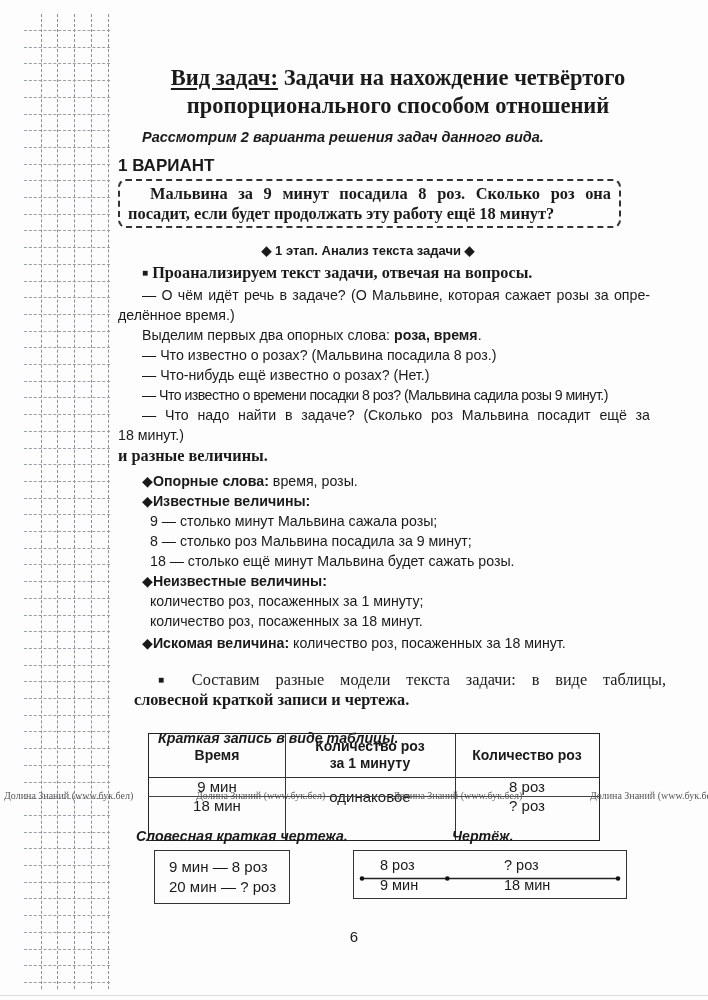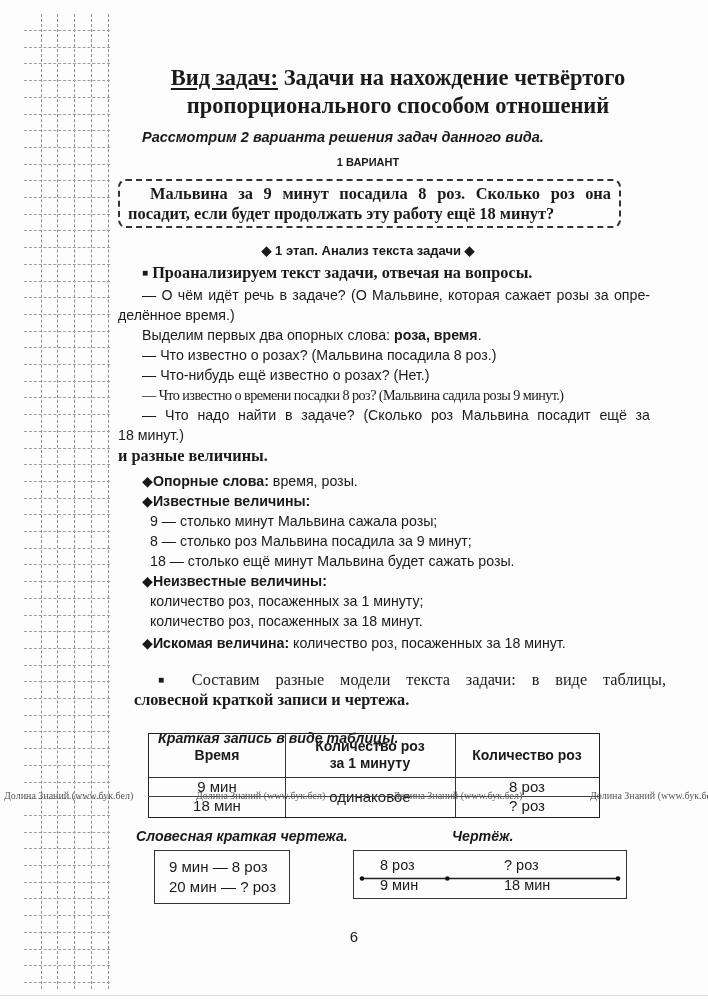--- a/index.html
+++ b/index.html
@@ -10,34 +10,34 @@
   }
   .grid { position: absolute; left: 24px; top: 14px; width: 86px; height: 975px; }
   .grid .v { position: absolute; top: 0; bottom: 0; width: 0; border-left: 1px dashed #8a8f98; }
   .grid .h { position: absolute; left: 0; right: 0; height: 0; border-top: 1px dashed #9aa0a8; }
   .page { position: absolute; left: 118px; top: 0; width: 510px; }
   .abs { position: absolute; }
   .serif { font-family: "Liberation Serif", "DejaVu Serif", serif; }
   .title { position: absolute; left: 0; width: 560px; top: 64px; text-align: center; font-size: 22.5px; line-height: 28px; font-weight: bold; }
   .title u { text-decoration: underline; text-underline-offset: 3px; }
   .intro { top: 129px; left: 24px; font-style: italic; font-weight: bold; font-size: 14.5px; }
-  .variant { top: 156px; left: 0; width: 500px; text-align: center; font-weight: bold; font-size: 11px; }
+  .variant { top: 156px; left: 0; width: 500px; font-weight: bold; font-size: 17px; }
   .task-box {
     position: absolute; left: 0; top: 179px; width: 503px; height: 49px;
     border: 2px dashed #333; border-radius: 8px; box-sizing: border-box;
     font-size: 16.4px; font-weight: bold; line-height: 20px; padding: 3px 8px 0 8px;
   }
   .task-box .l1 { text-indent: 22px; text-align: justify; text-align-last: justify; }
   .stage { top: 243px; left: 0; width: 500px; text-align: center; font-size: 13px; font-weight: bold; }
   .txt { font-size: 14.2px; line-height: 20px; }
   .bold-serif { font-family: "Liberation Serif", serif; font-weight: bold; font-size: 16.3px; line-height: 20px; }
   .ind { padding-left: 24px; }
   .ind2 { padding-left: 32px; }
   .just { text-align: justify; text-align-last: justify; width: 508px; }
-  .tbl { position: absolute; left: 30px; top: 733px; width: 452px; height: 85px; border: 1.5px solid #222; box-sizing: border-box; }
+  .tbl { position: absolute; left: 30px; top: 733px; width: 452px; height: 108px; border: 1.5px solid #222; box-sizing: border-box; }
   .tbl .cell { position: absolute; box-sizing: border-box; text-align: center; font-size: 14px; line-height: 17px; }
   .tbl .vl { position: absolute; top: 0; bottom: 0; width: 0; border-left: 1.3px solid #333; }
   .tbl .hl { position: absolute; height: 0; border-top: 1.3px solid #333; }
   .wm { position: absolute; top: 789px; left: 0; width: 708px; height: 14px; font-family: "Liberation Serif", serif; font-size: 10px; color: #555; white-space: nowrap; text-align: right; }
   .wm span { position: absolute; top: 1px; }
   .wm .line { position: absolute; top: 7px; height: 0; border-top: 1px solid #444; }
   .box { position: absolute; border: 1.5px solid #333; box-sizing: border-box; }
   .pagenum { position: absolute; top: 928px; left: 0; width: 708px; text-align: center; font-size: 15px; }
   .bottom-line { position: absolute; top: 995px; left: 0; width: 708px; height: 0; border-top: 1px solid #ddd; }
 </style>
@@ -129,21 +129,21 @@
   <div class="abs" style="top:263px;left:0;width:510px;">
     <div class="bold-serif ind">
       <span style="font-size:10px;vertical-align:2px;">■</span>
       <span>Проанализируем текст задачи, отвечая на вопросы.</span>
     </div>
     <div class="txt ind just" style="margin-top:2px;">— О чём идёт речь в задаче? (О Мальвине, которая сажает розы за опре-</div>
     <div class="txt">делённое время.)</div>
     <div class="txt ind"><span>Выделим первых два опорных слова: </span><b>роза, время</b><span>.</span></div>
     <div class="txt ind">— Что известно о розах? (Мальвина посадила 8 роз.)</div>
     <div class="txt ind">— Что-нибудь ещё известно о розах? (Нет.)</div>
-    <div class="txt ind" style="letter-spacing:-0.55px;font-family:Liberation Serif, serif;">— Что известно о времени посадки 8 роз? (Мальвина садила розы 9 минут.)</div>
+    <div class="txt ind" style="letter-spacing:-0.55px;">— Что известно о времени посадки 8 роз? (Мальвина садила розы 9 минут.)</div>
     <div class="txt ind just">— Что надо найти в задаче? (Сколько роз Мальвина посадит ещё за</div>
     <div class="txt">18 минут.)</div>
   </div>
 
   <div class="abs" style="top:446px;left:0;width:510px;">
     <div class="bold-serif">и разные величины.</div>
     <div class="txt ind" style="margin-top:5px;">
       <span>◆</span><b>Опорные слова:</b><span> время, розы.</span>
     </div>
     <div class="txt ind">

